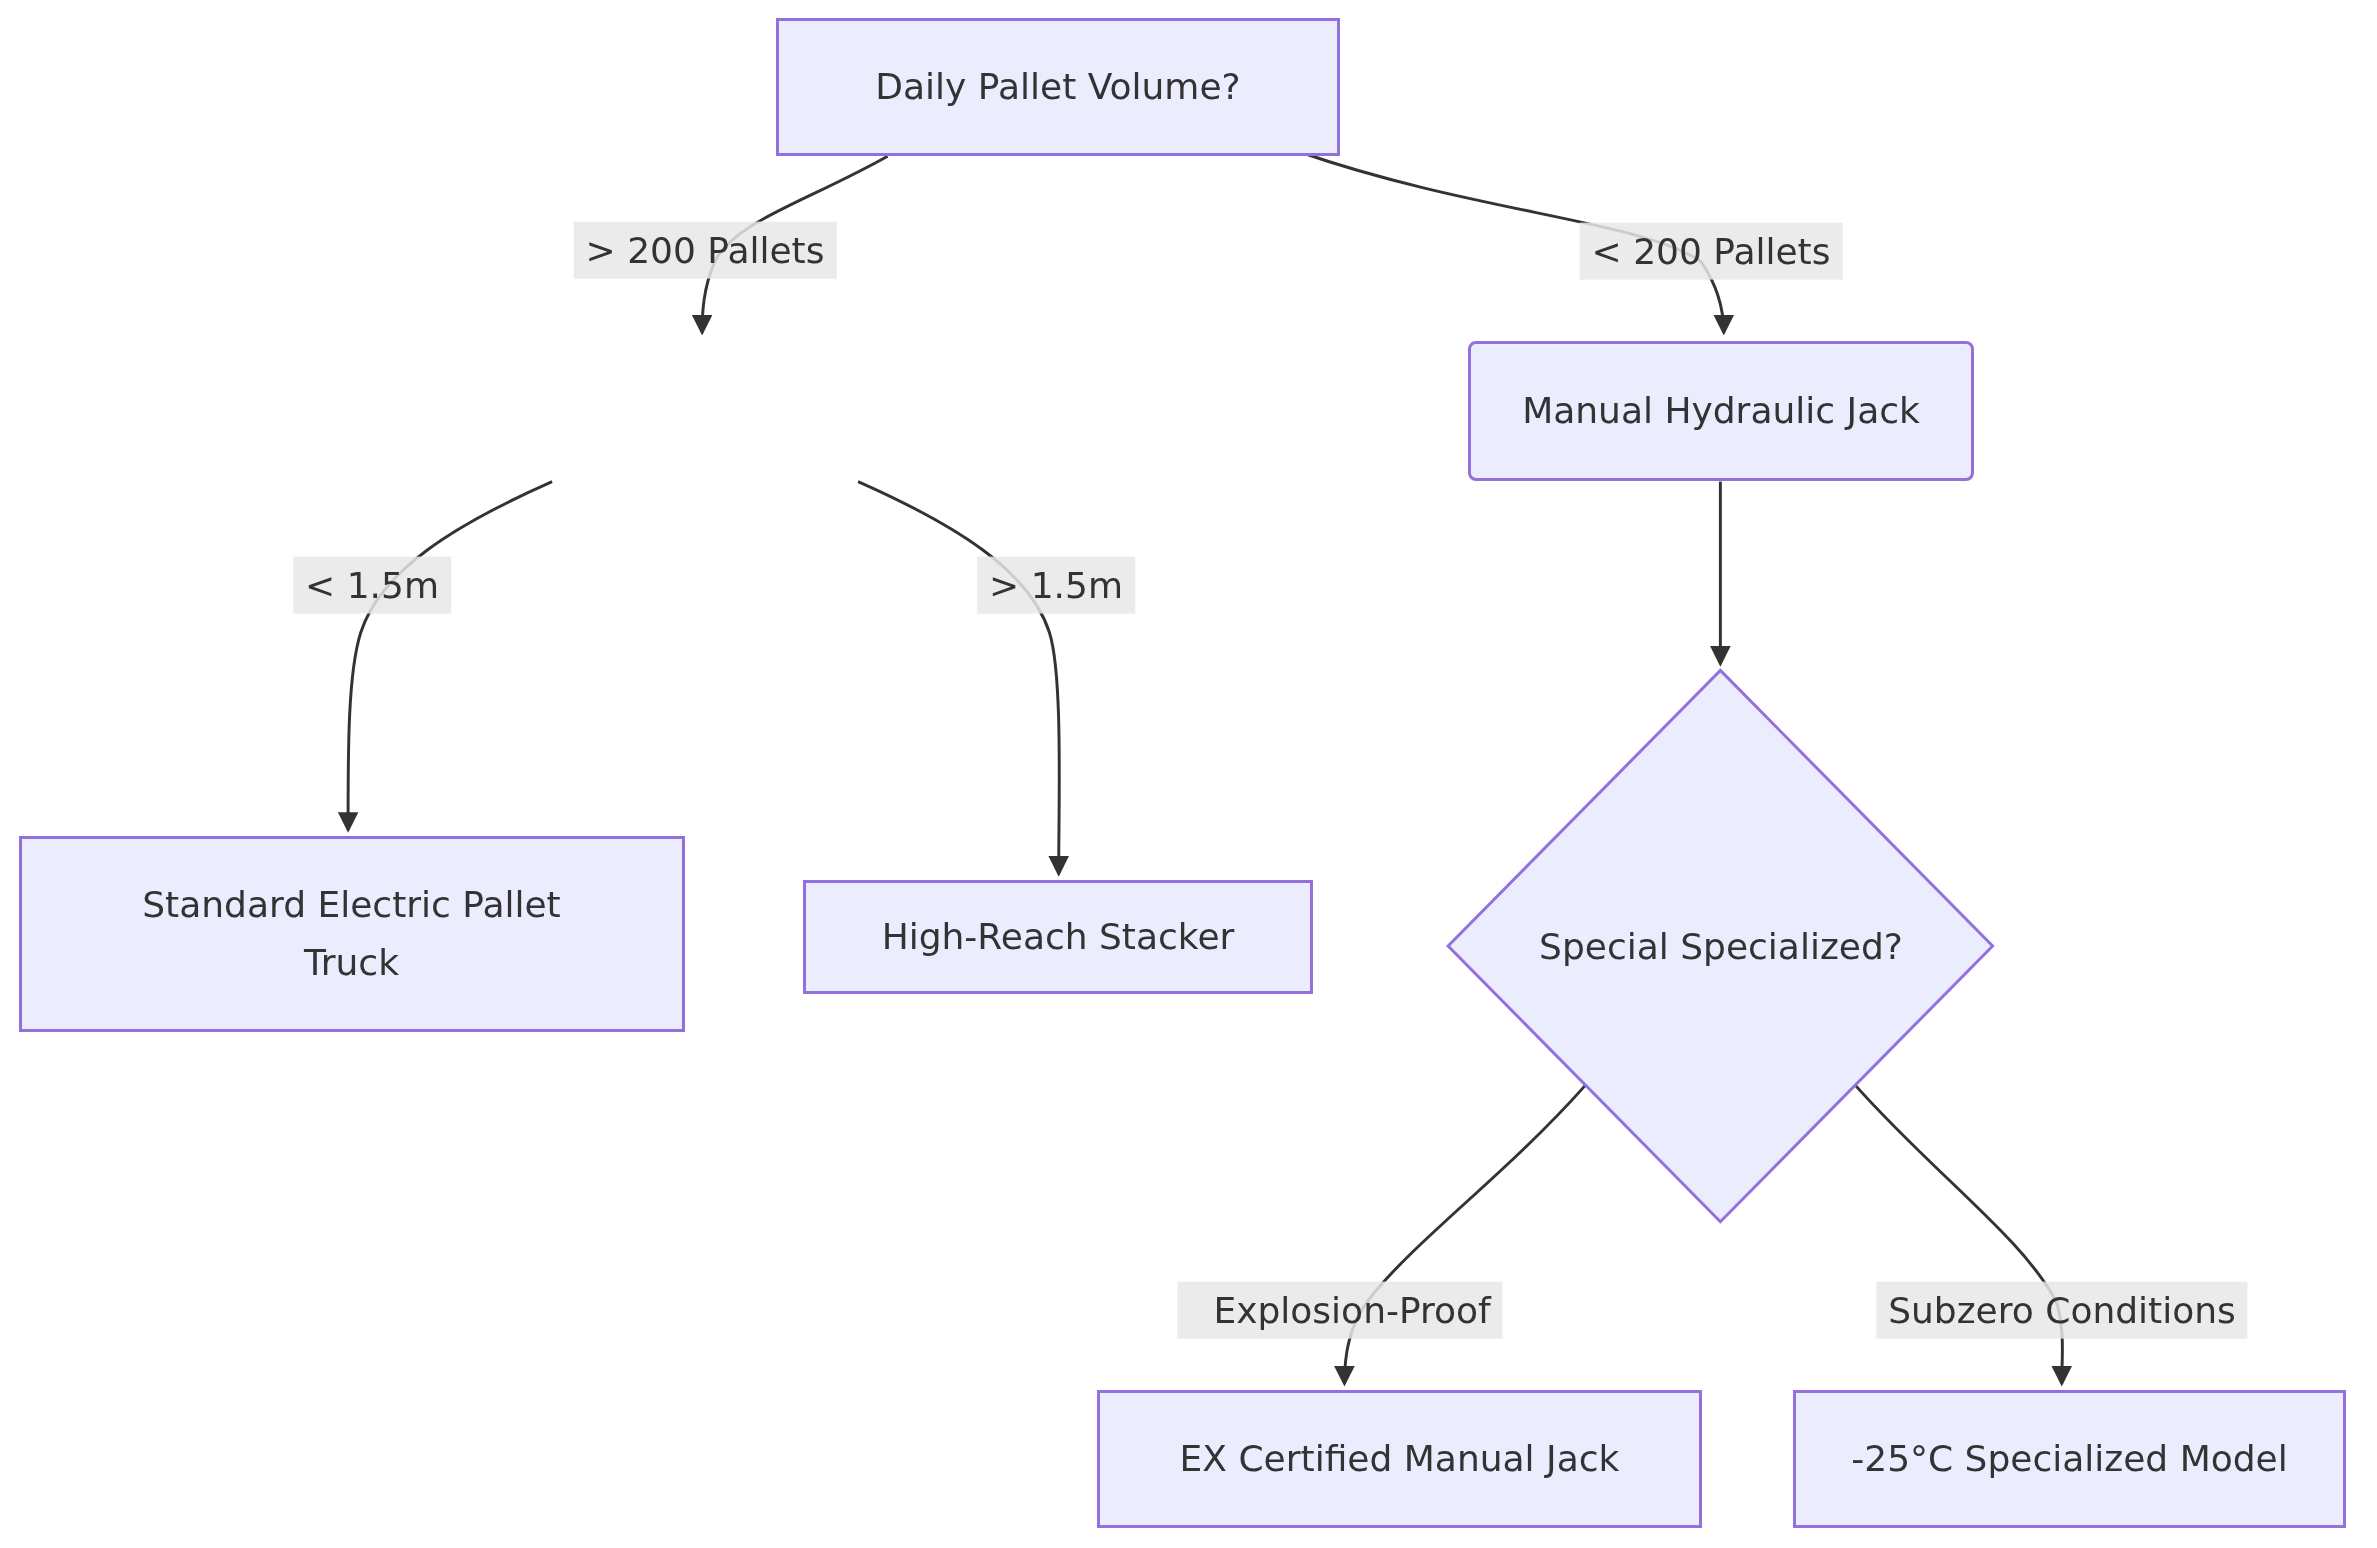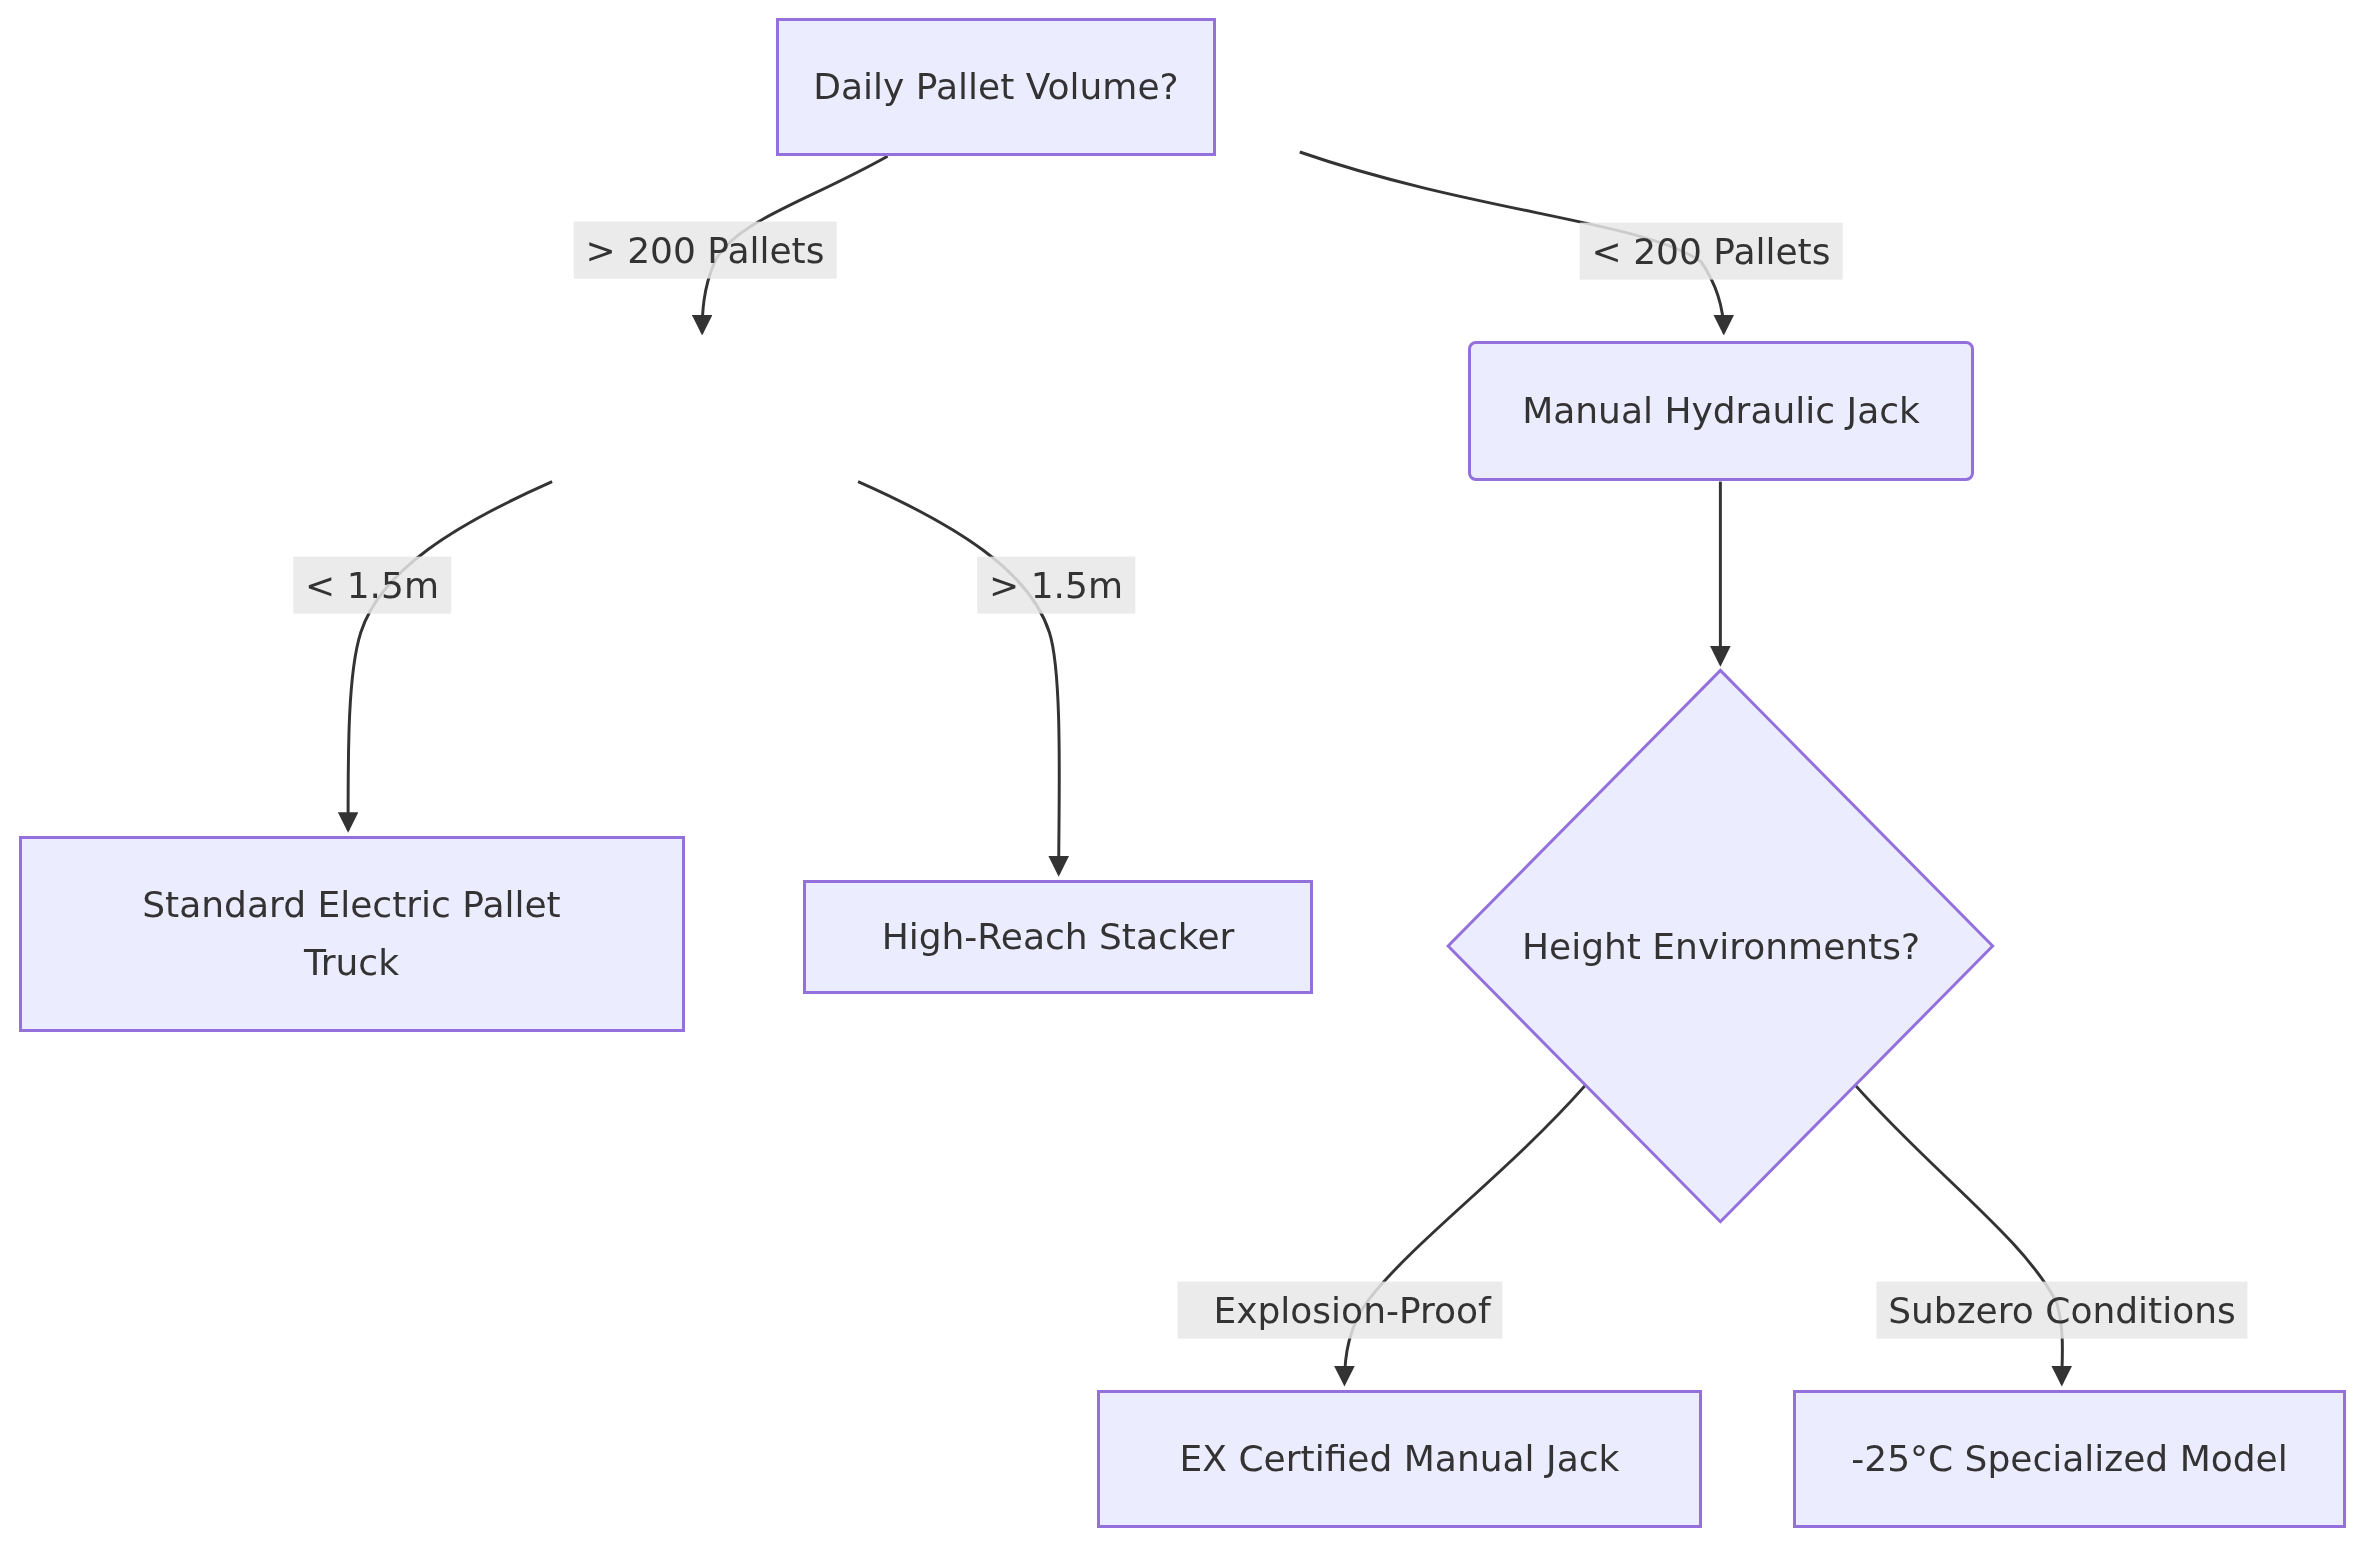--- a/index.html
+++ b/index.html
@@ -87,38 +87,38 @@
     <path class="edge" d="M 1542 180 C 1750 252, 1950 262, 2018 310 C 2040 342, 2045 372, 2045 394" marker-end="url(#arrowhead)"></path>
     <path class="edge" d="M 655 571 C 540 622, 452 676, 428 750 C 412 800, 413 900, 413 984" marker-end="url(#arrowhead)"></path>
     <path class="edge" d="M 1018 571 C 1133 622, 1221 676, 1245 750 C 1261 800, 1256 950, 1256 1036" marker-end="url(#arrowhead)"></path>
     <path class="edge" d="M 2041 571 L 2041 787" marker-end="url(#arrowhead)"></path>
     <path class="edge" d="M 1881 1287 C 1790 1390, 1680 1470, 1625 1540 C 1600 1572, 1595 1608, 1595 1641" marker-end="url(#arrowhead)"></path>
     <path class="edge" d="M 2201 1287 C 2292 1390, 2402 1470, 2440 1545 C 2450 1580, 2446 1612, 2446 1641" marker-end="url(#arrowhead)"></path>
 
     <polygon class="diamond-shape" points="2041,795 2364,1122 2041,1449 1718,1122"></polygon>
   </svg>
 
-  <div class="node" style="left:776px; top:17.7px; width:440px; height:138px;">
+  <div class="node" style="left:776px; top:17.7px; width:564px; height:138px;">
     <span class="node-label">Daily Pallet Volume?</span>
   </div>
 
 
   <div class="node rounded" style="left:1468px; top:341px; width:506px; height:140px;">
     <span class="node-label">Manual Hydraulic Jack</span>
   </div>
 
   <div class="node" style="left:18.5px; top:836px; width:666px; height:196px;">
     <span class="node-label narrow">Standard Electric Pallet Truck</span>
   </div>
 
   <div class="node" style="left:803px; top:880px; width:510px; height:114px;">
     <span class="node-label">High-Reach Stacker</span>
   </div>
 
-  <div class="diamond-label" style="left:1721px; top:946px;">Height Environments?</div>
+  <div class="diamond-label" style="left:1721px; top:946px;">Special Specialized?</div>
 
   <div class="node" style="left:1097px; top:1390px; width:605px; height:138px;">
     <span class="node-label">EX Certified Manual Jack</span>
   </div>
 
   <div class="node" style="left:1793px; top:1390px; width:553px; height:138px;">
     <span class="node-label">-25°C Specialized Model</span>
   </div>
 
   <div class="edge-label" style="left:705px; top:250px;">&gt; 200 Pallets</div>

